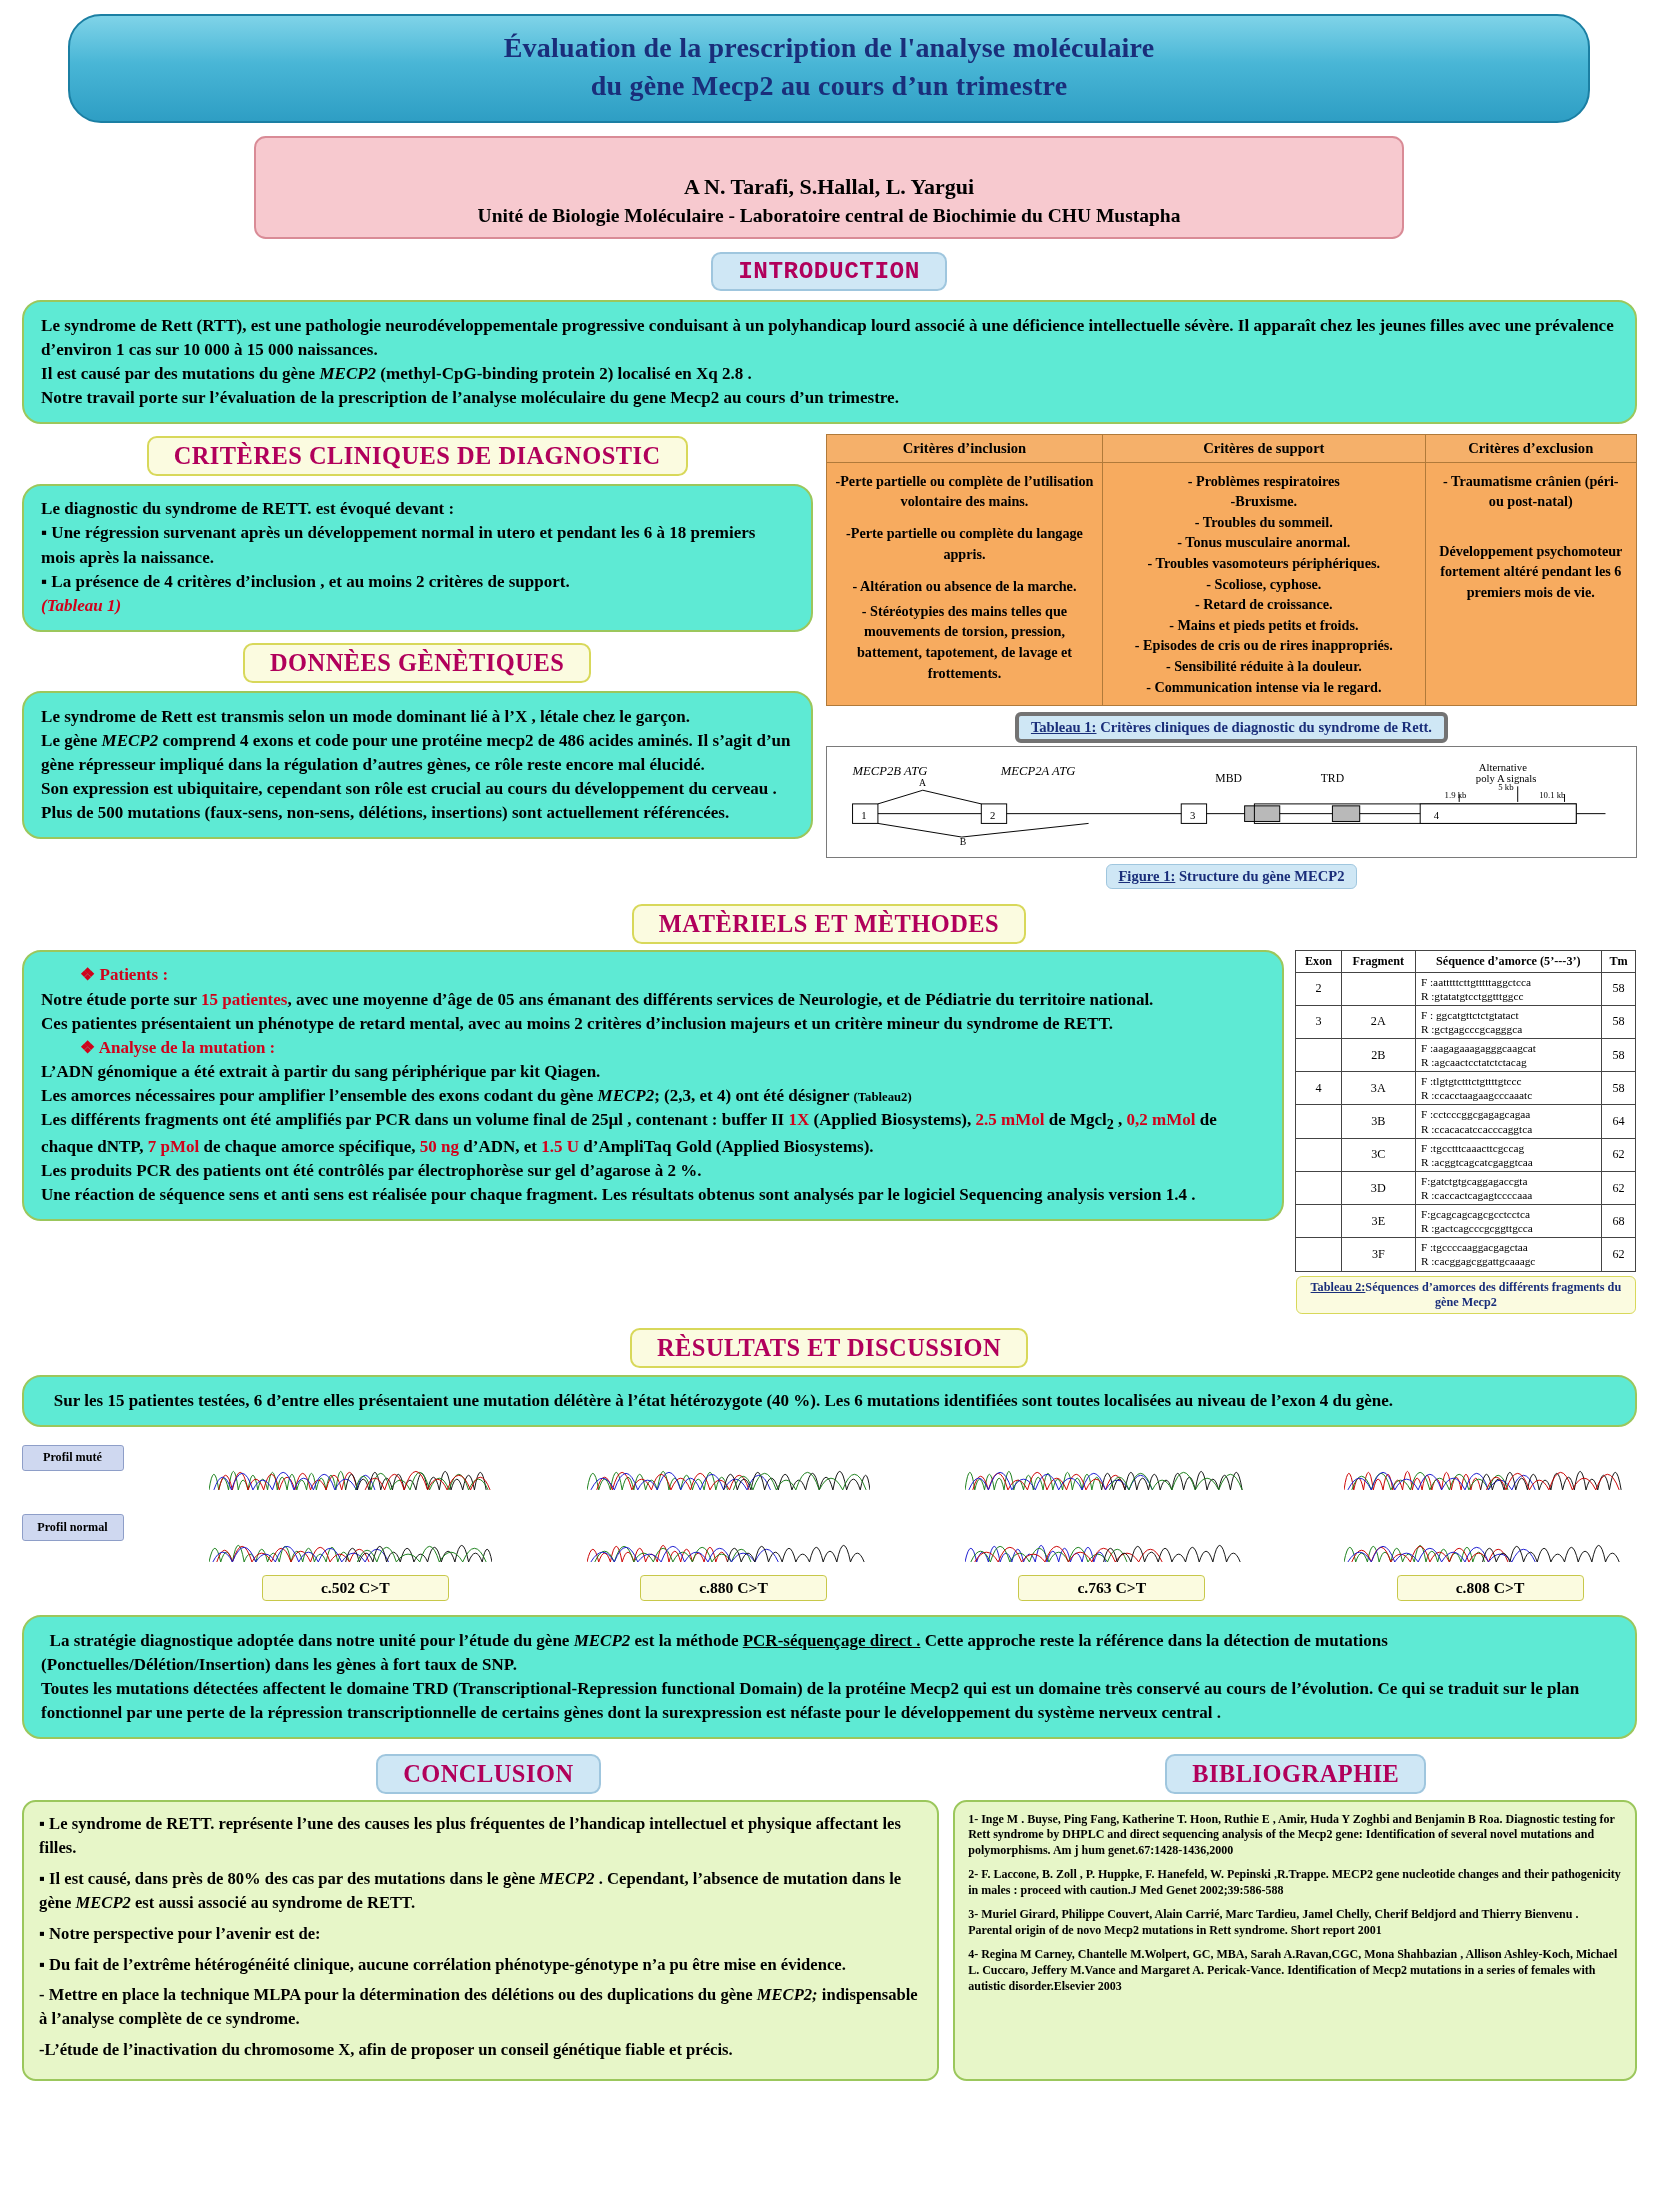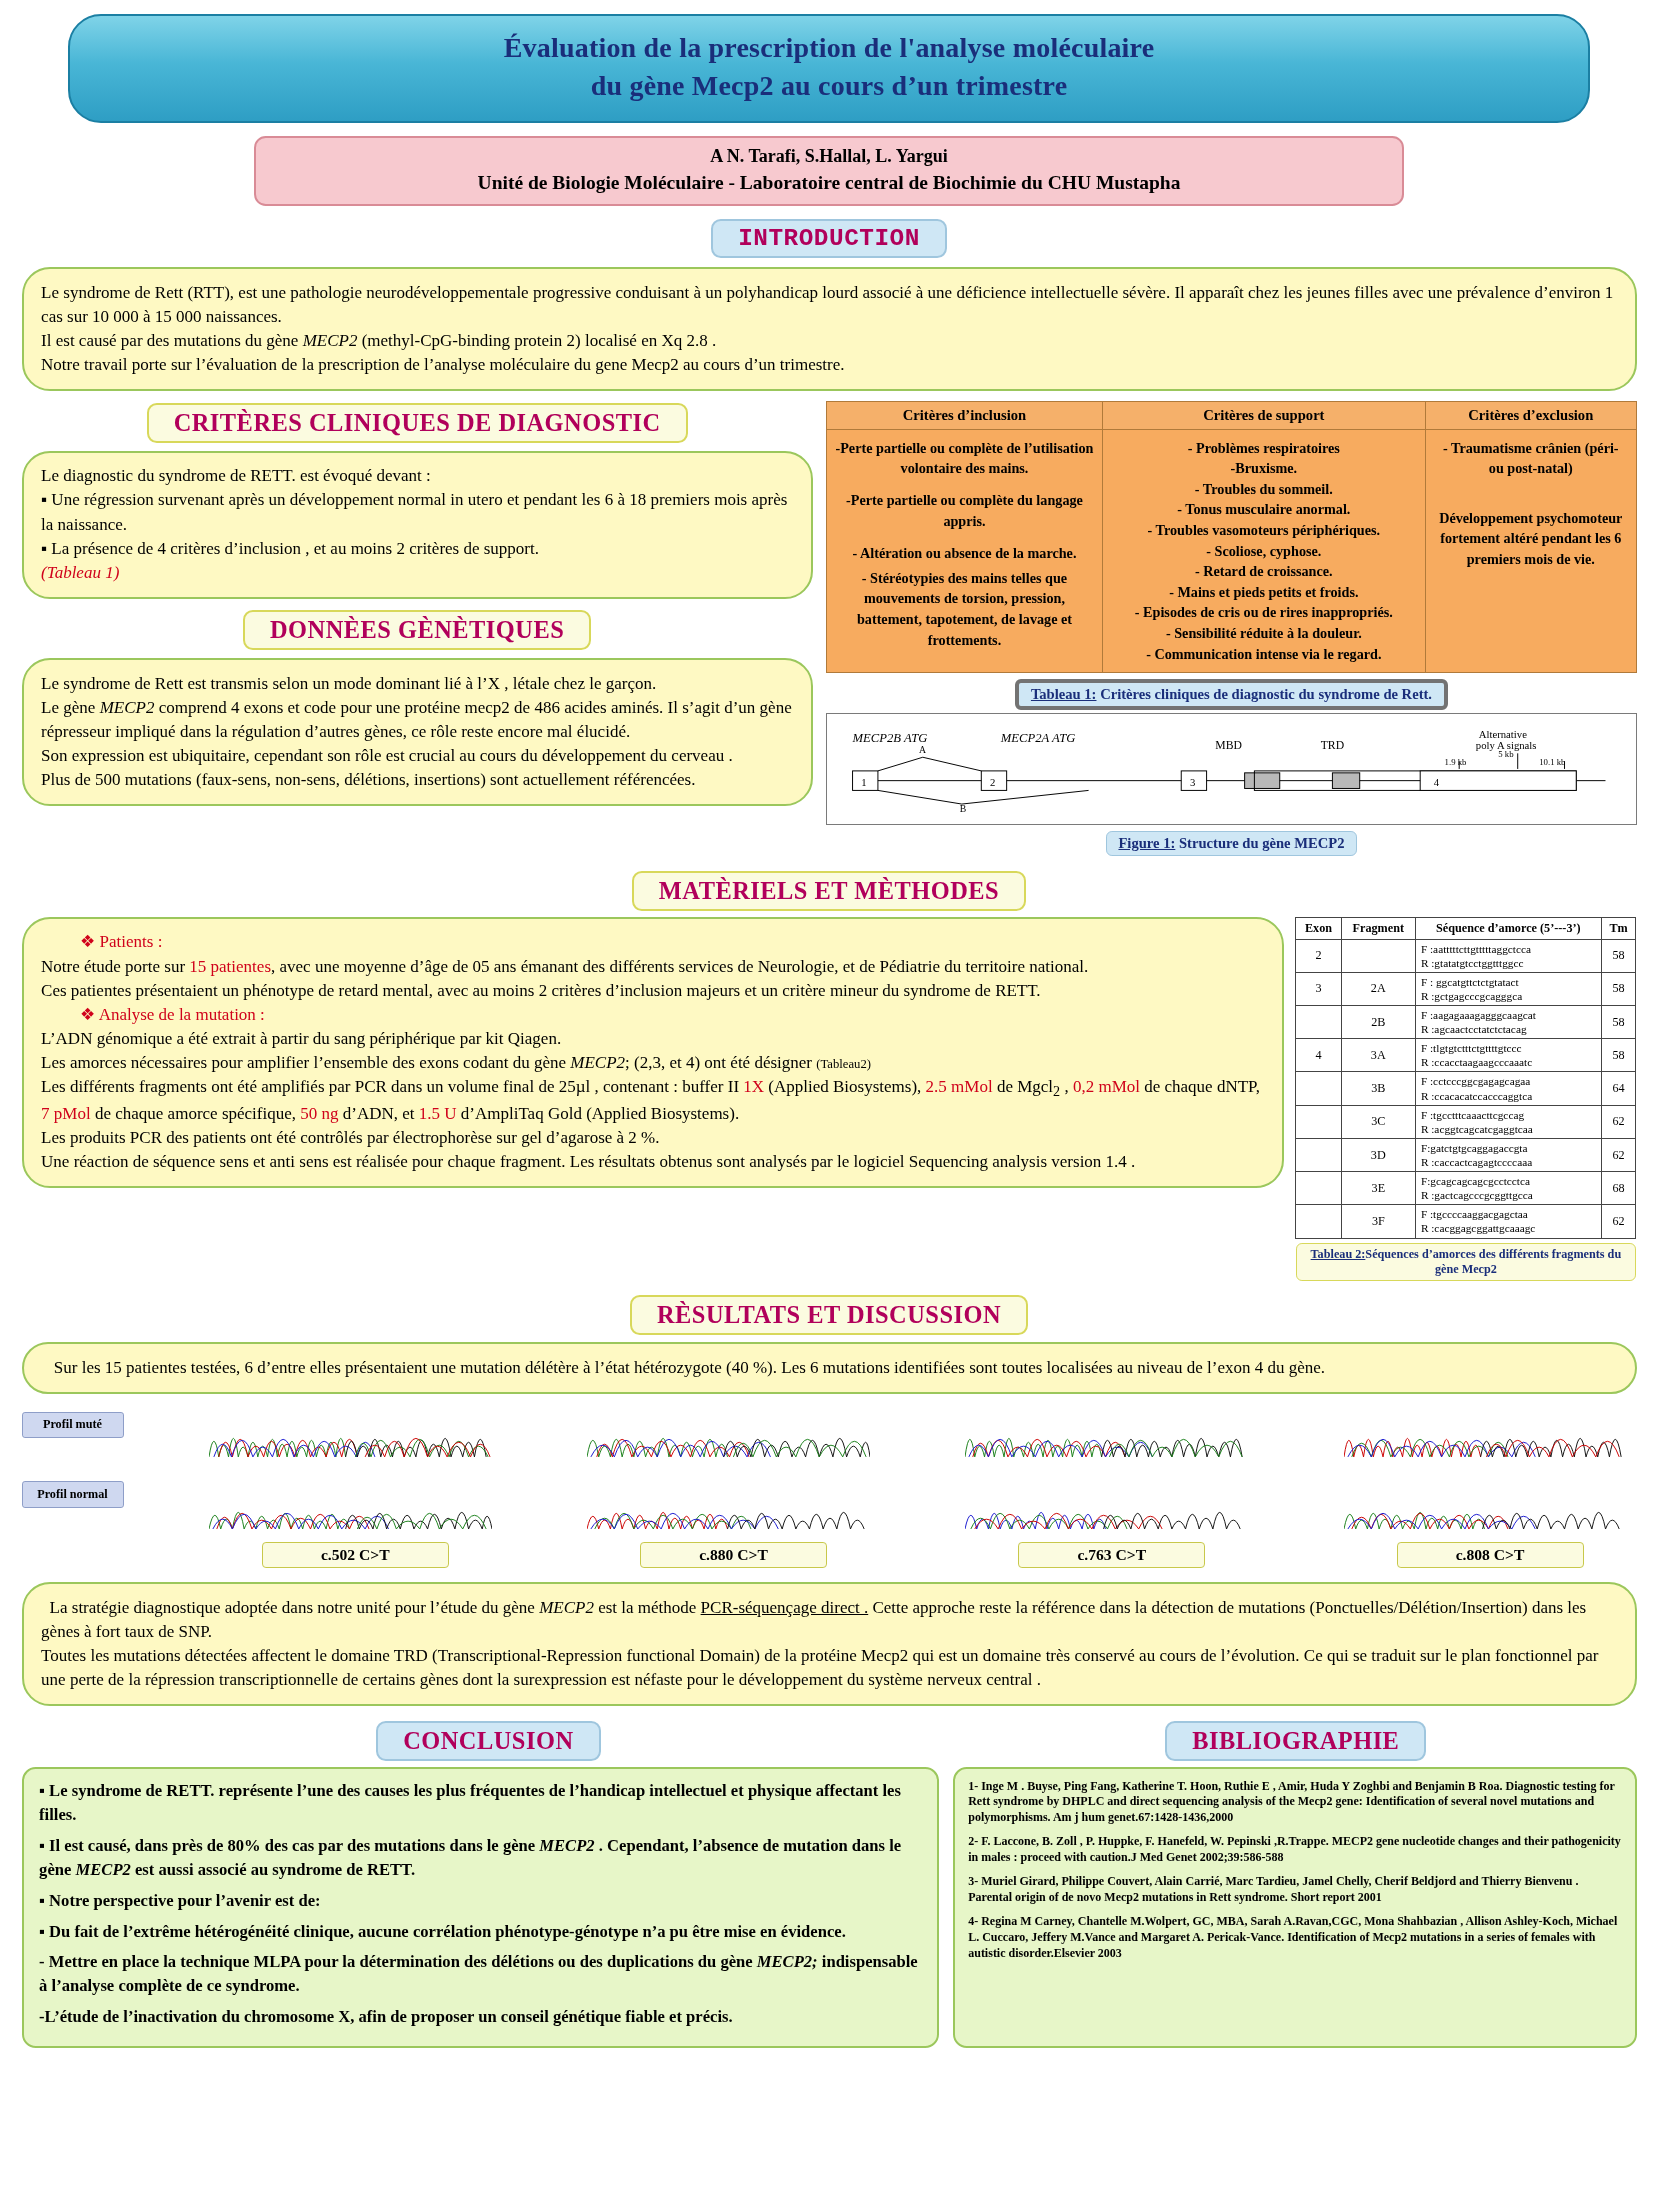--- a/index.html
+++ b/index.html
@@ -28,21 +28,21 @@
     letter-spacing:0.2px;
   }
   .authors-box{
     margin:13.7px 254px 0 254px;
     background:#f7c9cf;
     border:2px solid #d98b96;
     border-radius:11.7px;
     text-align:center;
     padding:7.8px 9.8px 9.8px 9.8px;
   }
-  .authors-box .a1{font-weight:bold;font-size:18px;}
+  .authors-box .a1{font-weight:bold;font-size:22px;margin-top:28px;}
   .authors-box .a2{font-weight:bold;font-size:19.5px;margin-top:4.9px;}
 
   
   .pill{
     display:inline-block;
     background:#cfe7f5;
     border:2px solid #9fc6de;
     border-radius:9.8px;
     color:#b1005b;
     font-weight:bold;
@@ -52,27 +52,27 @@
   }
   .pill.yellow{
     background:#fbfbe0;
     border:2px solid #d8d85a;
     color:#b1005b;
   }
   .center{text-align:center;}
 
   
   .green{
-    background:#fef9c3;
+    background:#5eead4;
     border:2px solid #9bc75c;
-    border-radius:28px;
+    border-radius:19px;
     padding:11.7px 17.6px;
     font-size:17px;
     line-height:1.42;
-    font-weight:normal;
+    font-weight:bold;
   }
   .red{color:#d0021b;}
   .it{font-style:italic;}
 
   
   .row{display:flex;}
   .sec{margin:9.8px 21.5px 0 21.5px;}
 
   
   .crit-table{width:100%;border-collapse:collapse;font-size:14.2px;font-weight:bold;}

